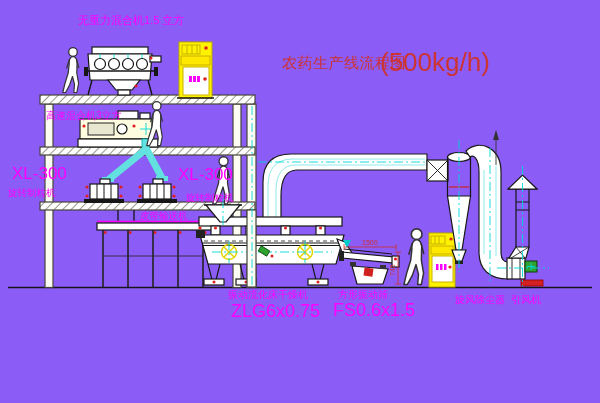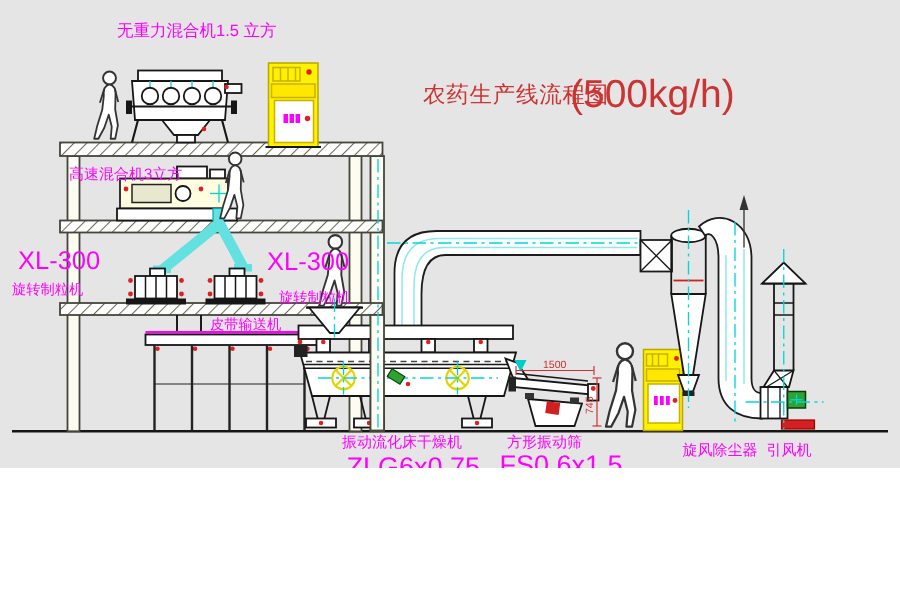--- a/index.html
+++ b/index.html
@@ -1,16 +1,16 @@
 <!DOCTYPE html>
 <html><head>
 <meta charset="utf-8">
 <style>
   html,body{margin:0;padding:0;background:#fff;}
-  .stage{position:relative;width:600px;height:312px;background:#e5e5e5;overflow:hidden;}
+  .stage{position:relative;width:600px;height:403px;background:#8b5cf6;overflow:hidden;}
   svg{display:block;}
   svg text{font-family:"Liberation Sans","DejaVu Sans",sans-serif;}
   .t-mag{fill:#FF00FF;}
   .t-red{fill:#CC3333;}
   .t-dim{fill:#D03030;font-size:7px;}
   .s-big{font-size:17px;}
   .s-mid{font-size:18px;}
   .s-sm{font-size:10px;}
   .s-xs{font-size:9.5px;}
   .s-lbl{font-size:11px;}

